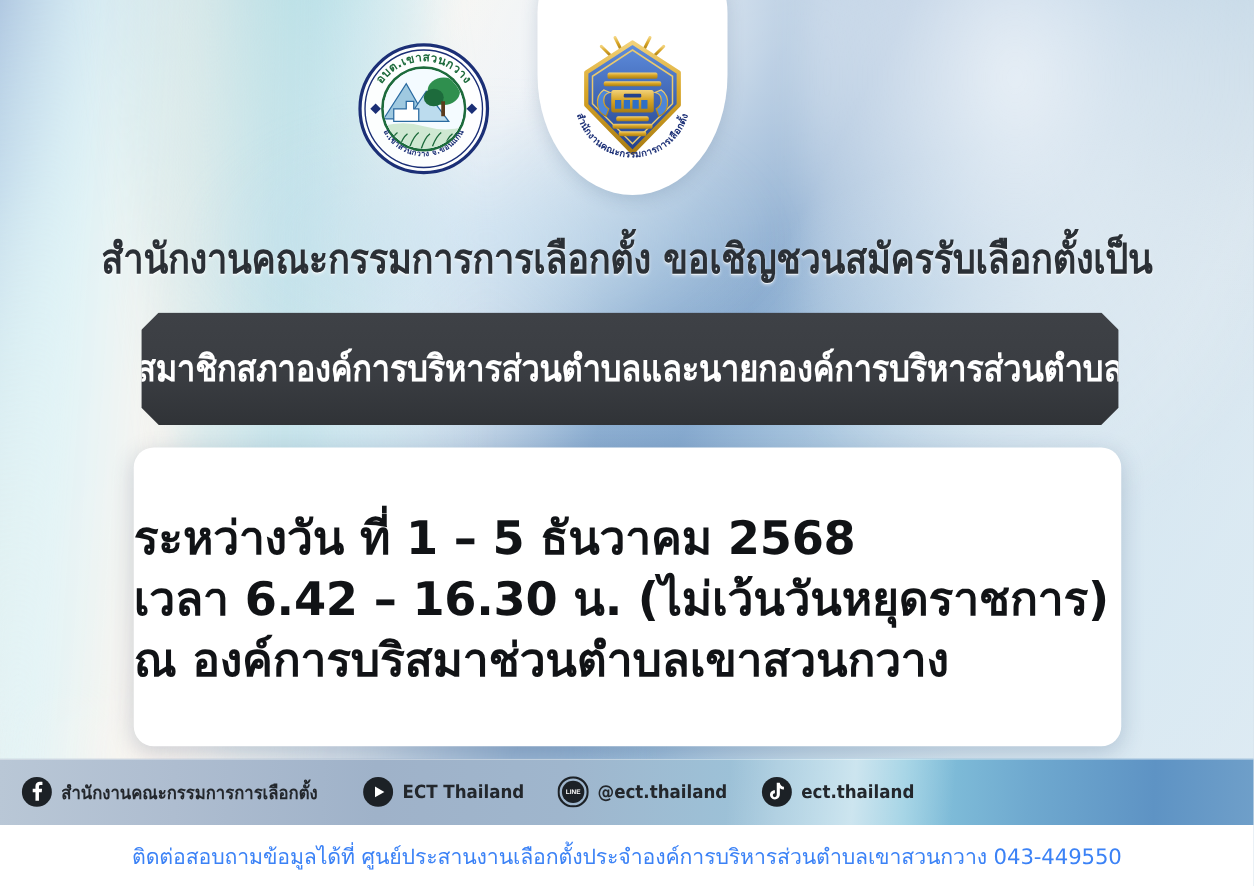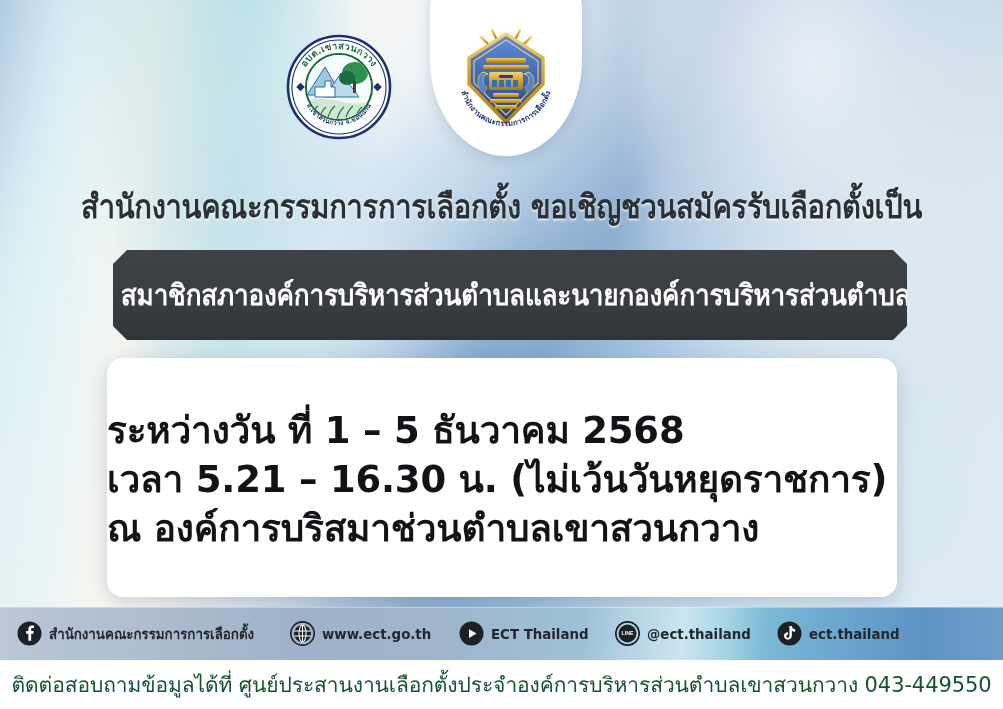--- a/index.html
+++ b/index.html
@@ -61,21 +61,21 @@
     white-space:nowrap;
   }
 
   
   #dark-banner{
     position:absolute;left:113px;top:250px;width:782px;height:90px;
     background:linear-gradient(180deg,#3e4146 0%,#3a3d42 55%,#303337 100%);
     box-shadow:0 4px 12px rgba(30,50,80,.25);
     -webkit-clip-path:polygon(0 14px,14px 0,calc(100% - 14px) 0,100% 14px,100% calc(100% - 14px),calc(100% - 14px) 100%,14px 100%,0 calc(100% - 14px));
     clip-path:polygon(0 14px,14px 0,calc(100% - 14px) 0,100% 14px,100% calc(100% - 14px),calc(100% - 14px) 100%,14px 100%,0 calc(100% - 14px));
-    display:flex;align-items:center;justify-content:center;padding-left:12px;
+    display:flex;align-items:center;justify-content:center;
   }
   #dark-banner-text{
     color:#ffffff;font-size:29px;font-weight:bold;letter-spacing:-.2px;
     transform:scaleX(.9);white-space:nowrap;
   }
 
   
   #info-card{
     position:absolute;left:107px;top:358px;width:790px;height:239px;
     background:#ffffff;border-radius:16px;
@@ -104,21 +104,21 @@
     transform:scaleX(.92);transform-origin:left center;
   }
   .sicon{width:25px;height:25px;flex:0 0 25px;display:block;}
 
   
   #contact-strip{
     position:absolute;left:0;top:660px;width:1003px;height:49px;
     background:#ffffff;display:flex;align-items:center;justify-content:center;
   }
   #contact-text{
-    color:#14532d;font-size:21px;font-weight:500;white-space:nowrap;
+    color:#3b82f6;font-size:17px;font-weight:500;white-space:nowrap;
     letter-spacing:-.1px;
   }
 </style>
 </head>
 <body>
 
 <div id="poster">
 
   <div class="streak s1"></div>
   <div class="streak s2"></div>
@@ -223,45 +223,34 @@
   </svg>
 
   <div id="headline">สำนักงานคณะกรรมการการเลือกตั้ง ขอเชิญชวนสมัครรับเลือกตั้งเป็น</div>
 
   <div id="dark-banner">
     <span id="dark-banner-text">สมาชิกสภาองค์การบริหารส่วนตำบลและนายกองค์การบริหารส่วนตำบล</span>
   </div>
 
   <div id="info-card">
     <div class="info-line">ระหว่างวัน ที่ 1 – 5 ธันวาคม 2568</div>
-    <div class="info-line">เวลา 5.21 – 16.30 น. (ไม่เว้นวันหยุดราชการ)</div>
+    <div class="info-line">เวลา 6.42 – 16.30 น. (ไม่เว้นวันหยุดราชการ)</div>
     <div class="info-line">ณ องค์การบริสมาช่วนตำบลเขาสวนกวาง</div>
   </div>
 
   <div id="social-bar">
 
     <div class="social-item">
       <svg class="sicon" viewBox="0 0 24 24">
         <circle cx="12" cy="12" r="11.5" fill="#1c2126"></circle>
         <path d="M13.6 12.2h2.1l.33-2.6h-2.43V7.94c0-.75.21-1.27 1.29-1.27h1.38V4.35c-.24-.03-1.06-.1-2.01-.1-1.99 0-3.35 1.21-3.35 3.44V9.6H8.8v2.6h2.11v6.7h2.69z" fill="#ffffff"></path>
       </svg>
       <span class="social-label">สำนักงานคณะกรรมการการเลือกตั้ง</span>
     </div>
 
-    <div class="social-item">
-      <svg class="sicon" viewBox="0 0 24 24">
-        <circle cx="12" cy="12" r="11.2" fill="none" stroke="#1c2126" stroke-width="1.6"></circle>
-        <circle cx="12" cy="12" r="8.2" fill="#1c2126"></circle>
-        <g stroke="#ffffff" stroke-width="1" fill="none">
-          <ellipse cx="12" cy="12" rx="3.4" ry="8.2"></ellipse>
-          <path d="M4 9.6h16M4 14.4h16M12 3.8v16.4"></path>
-        </g>
-      </svg>
-      <span class="social-label">www.ect.go.th</span>
-    </div>
 
 
     <div class="social-item">
       <svg class="sicon" viewBox="0 0 24 24">
         <circle cx="12" cy="12" r="11.5" fill="#1c2126"></circle>
         <path d="M9.6 7.8l7.2 4.2-7.2 4.2z" fill="#ffffff"></path>
       </svg>
       <span class="social-label">ECT Thailand</span>
     </div>
 

